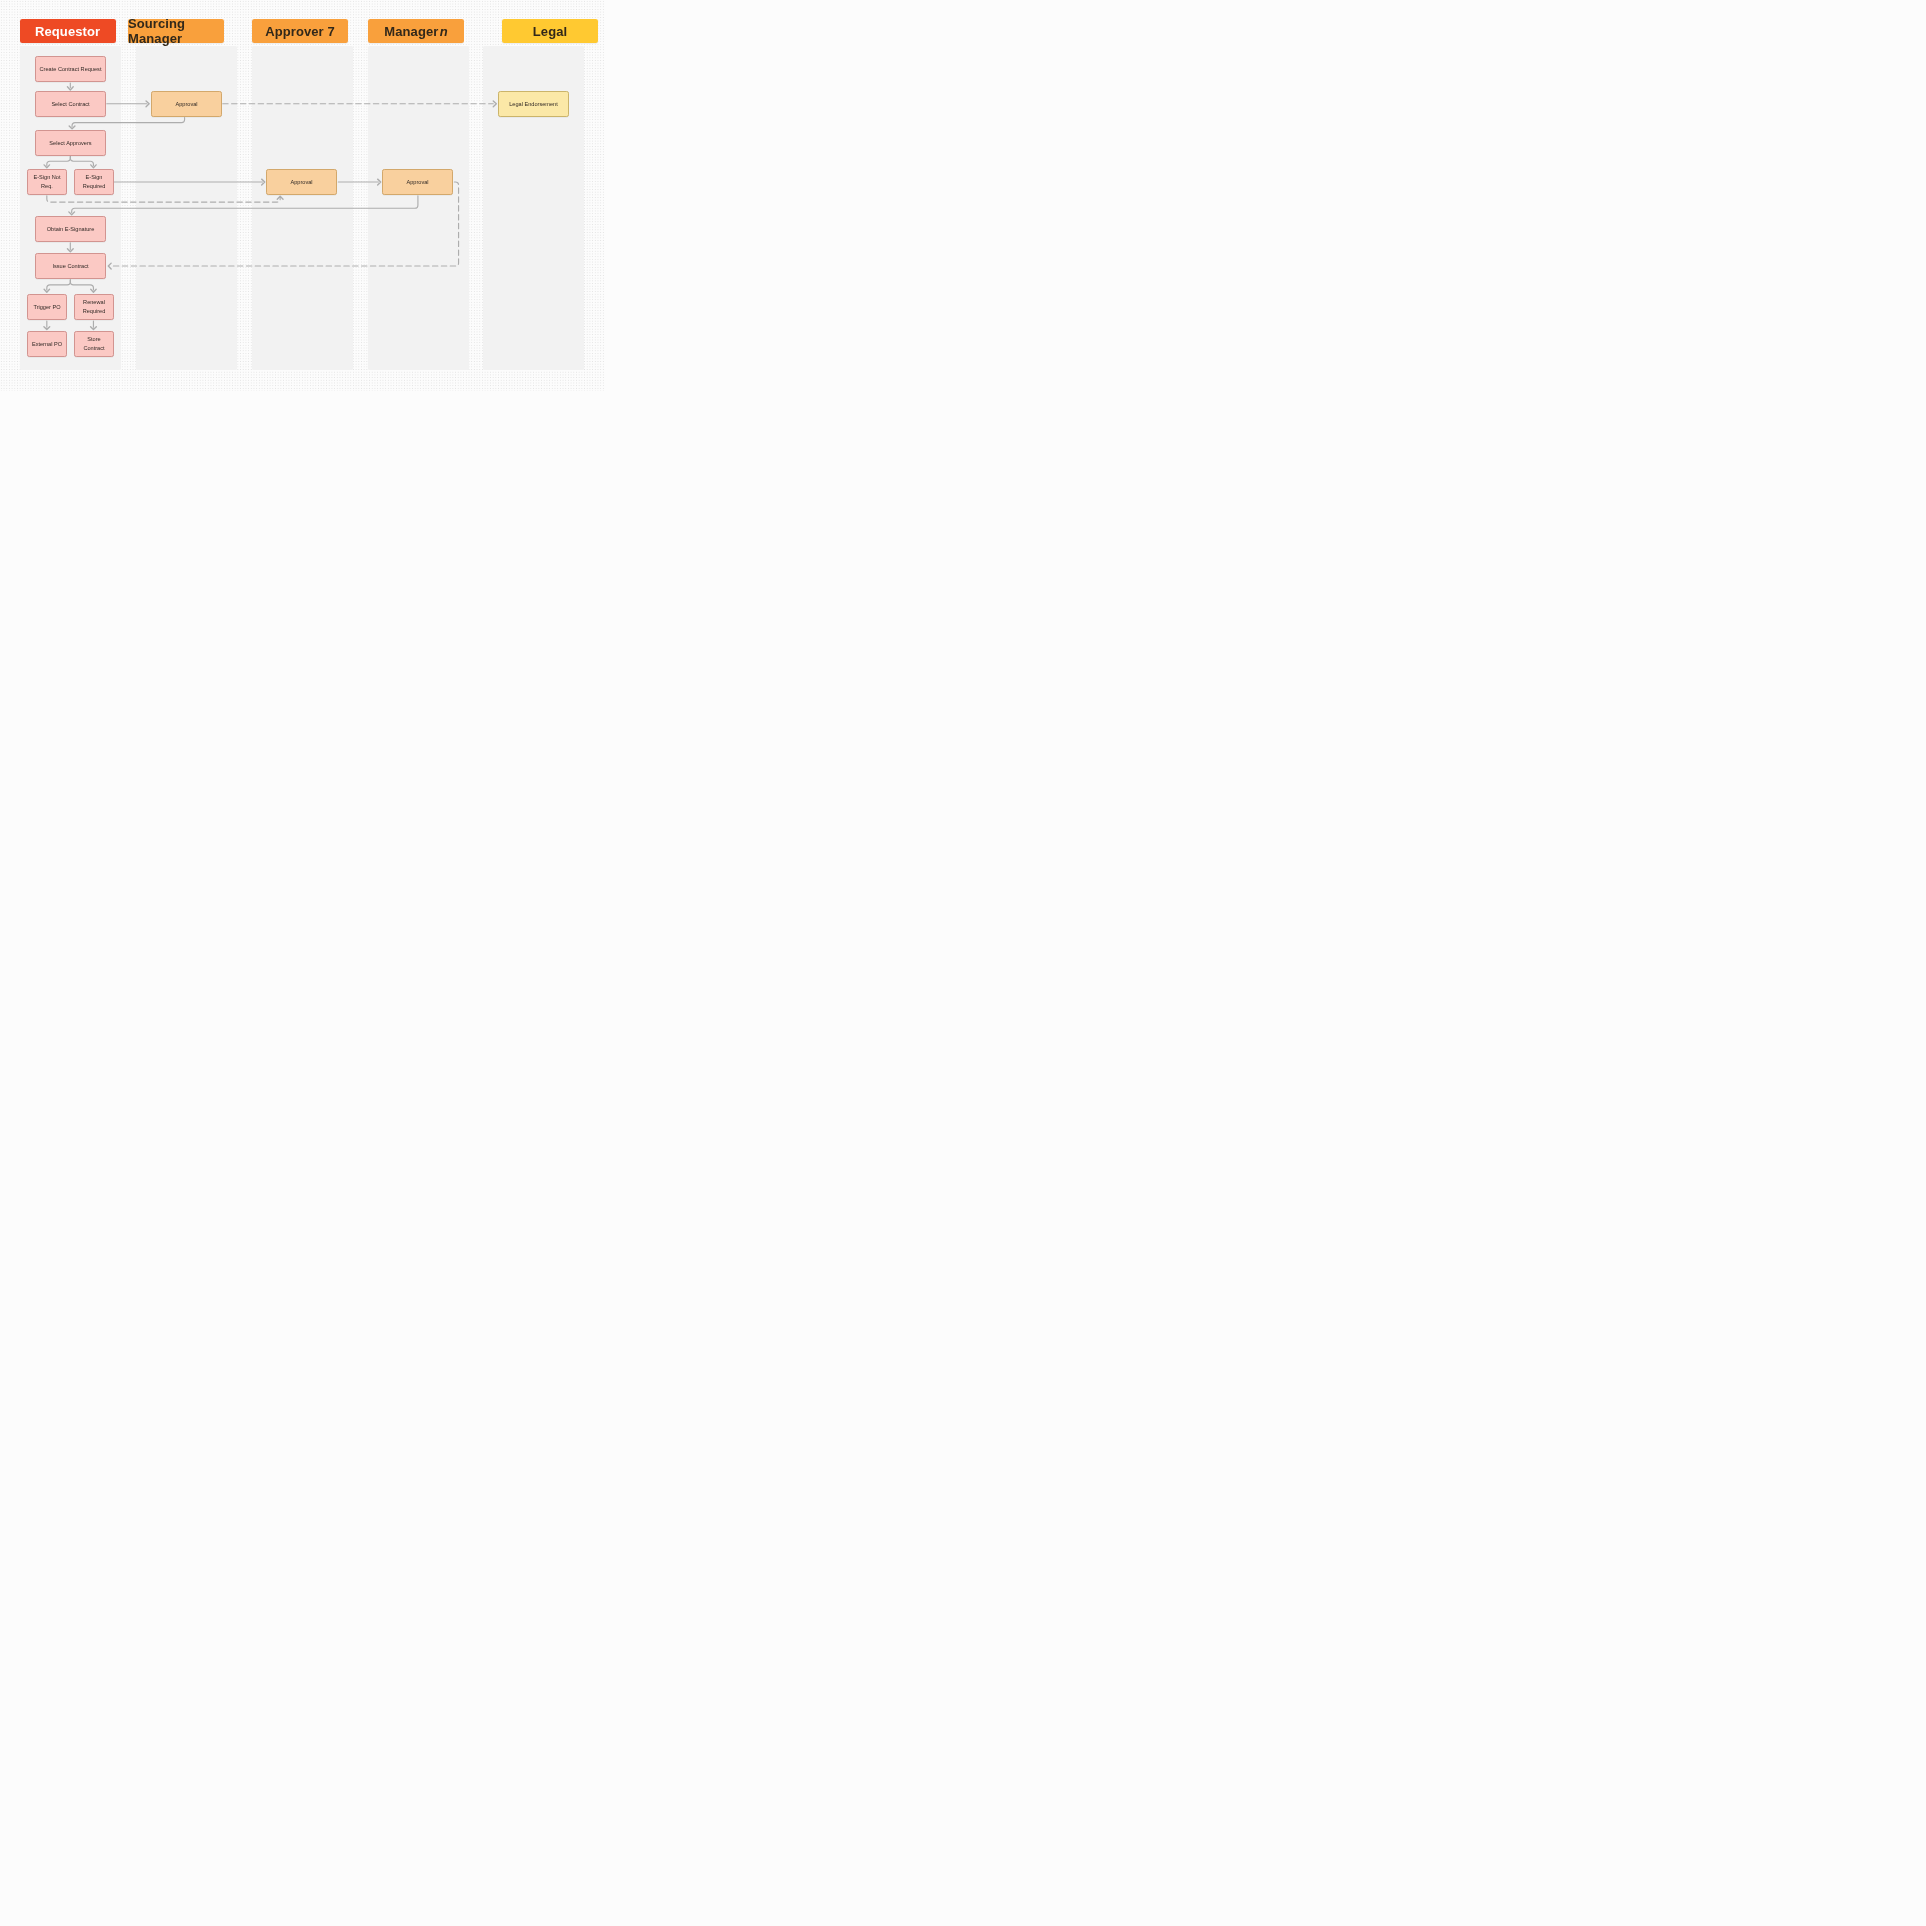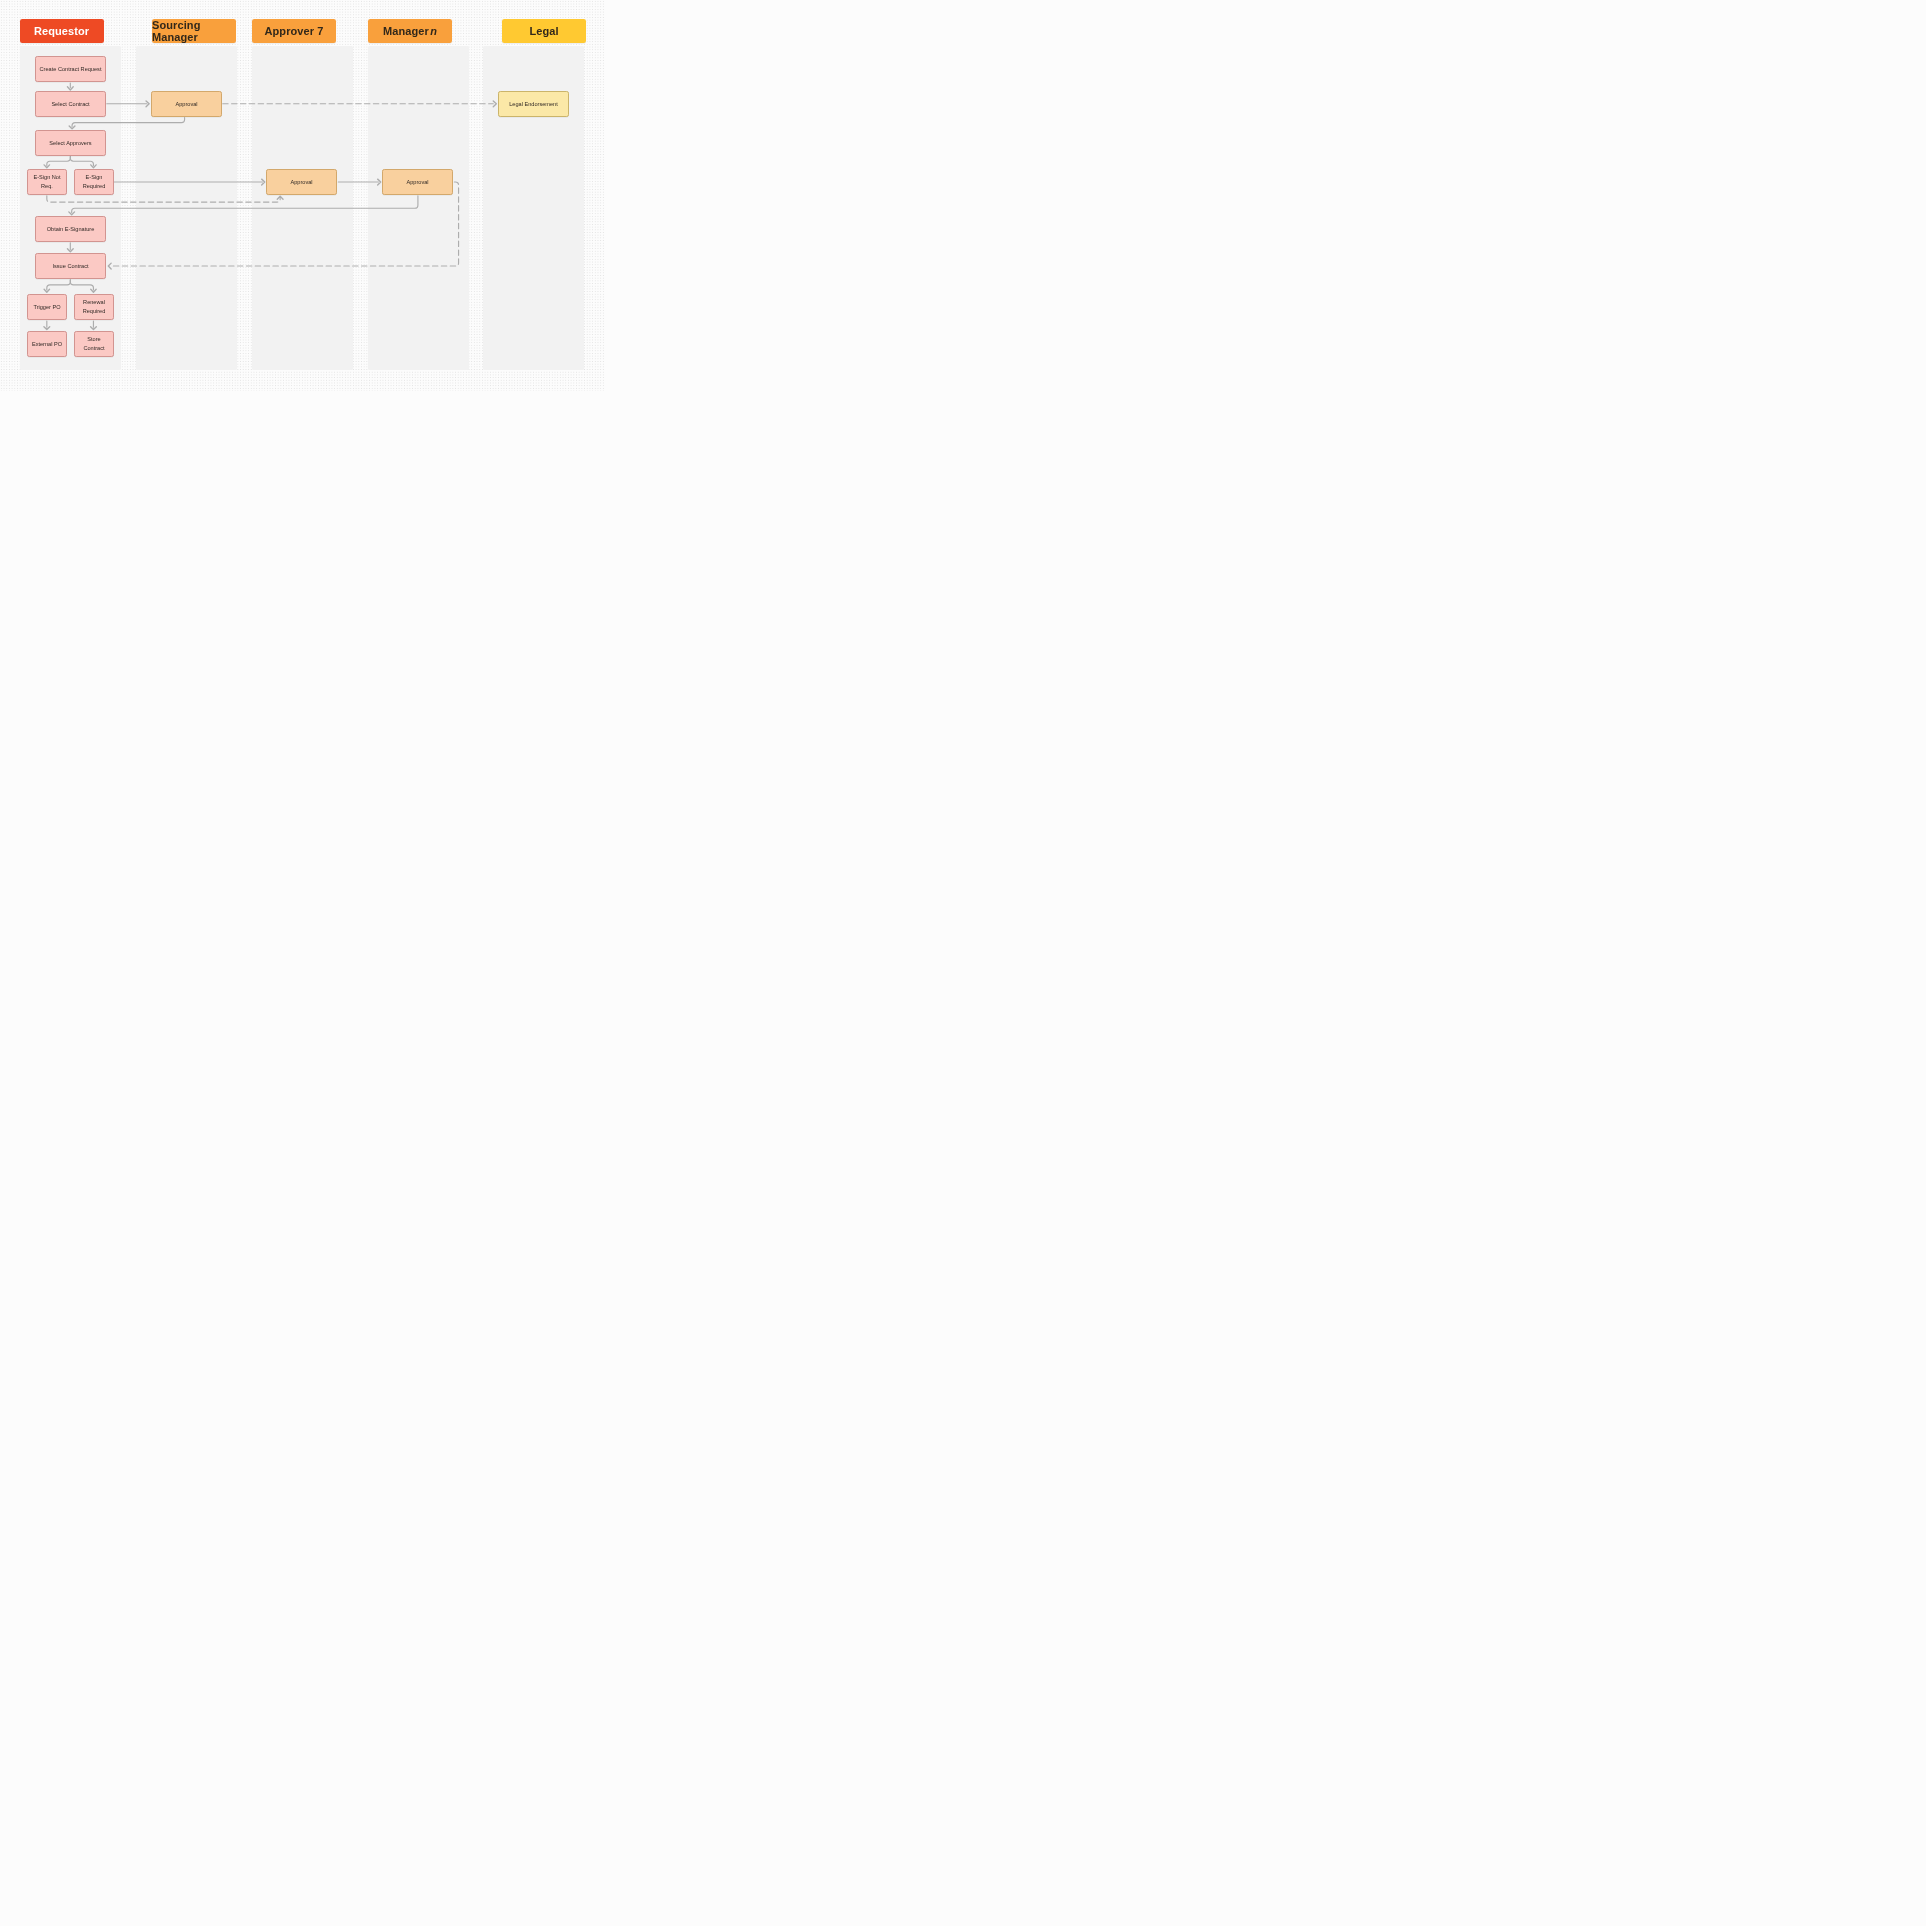--- a/index.html
+++ b/index.html
@@ -16,24 +16,24 @@
     overflow:hidden;
   }
   .lane-body{
     position:absolute;
     top:46px;height:324px;width:101px;
     background:#F2F2F2;
     border-radius:1.5px;
   }
   .lane-header{
     position:absolute;
-    top:19px;height:24px;width:84px;
+    top:19px;height:24px;width:96px;
     border-radius:2.3px;
     display:flex;align-items:center;justify-content:center;
-    font-size:11px;font-weight:bold;
+    font-size:13px;font-weight:bold;
     color:#32281A;
     letter-spacing:0.1px;
     box-shadow:0 0.8px 0.4px rgba(0,0,0,0.07);
   }
   .h-red{background:#EE4A24;color:#FFFFFF;}
   .h-orange{background:#F9A03C;}
   .h-yellow{background:#FFC931;}
   .lane-header i{font-style:italic;margin-left:1.2px;}
   .node{
     position:absolute;
@@ -60,21 +60,21 @@
 
 <div id="canvas">
 
   <div class="lane-body" style="left:19.6px"></div>
   <div class="lane-body" style="left:136px"></div>
   <div class="lane-body" style="left:252px"></div>
   <div class="lane-body" style="left:368px"></div>
   <div class="lane-body" style="left:483px"></div>
 
   <div class="lane-header h-red" style="left:19.6px">Requestor</div>
-  <div class="lane-header h-orange" style="left:152px">Sourcing Manager</div>
+  <div class="lane-header h-orange" style="left:128px">Sourcing Manager</div>
   <div class="lane-header h-orange" style="left:252px">Approver 7</div>
   <div class="lane-header h-orange" style="left:368px">
       <span>Manager</span>
       <i>n</i>
     </div>
   <div class="lane-header h-yellow" style="left:502px">Legal</div>
 
   <svg class="wires" width="605" height="391" viewBox="0 0 1570 1014">
 
     <g>

